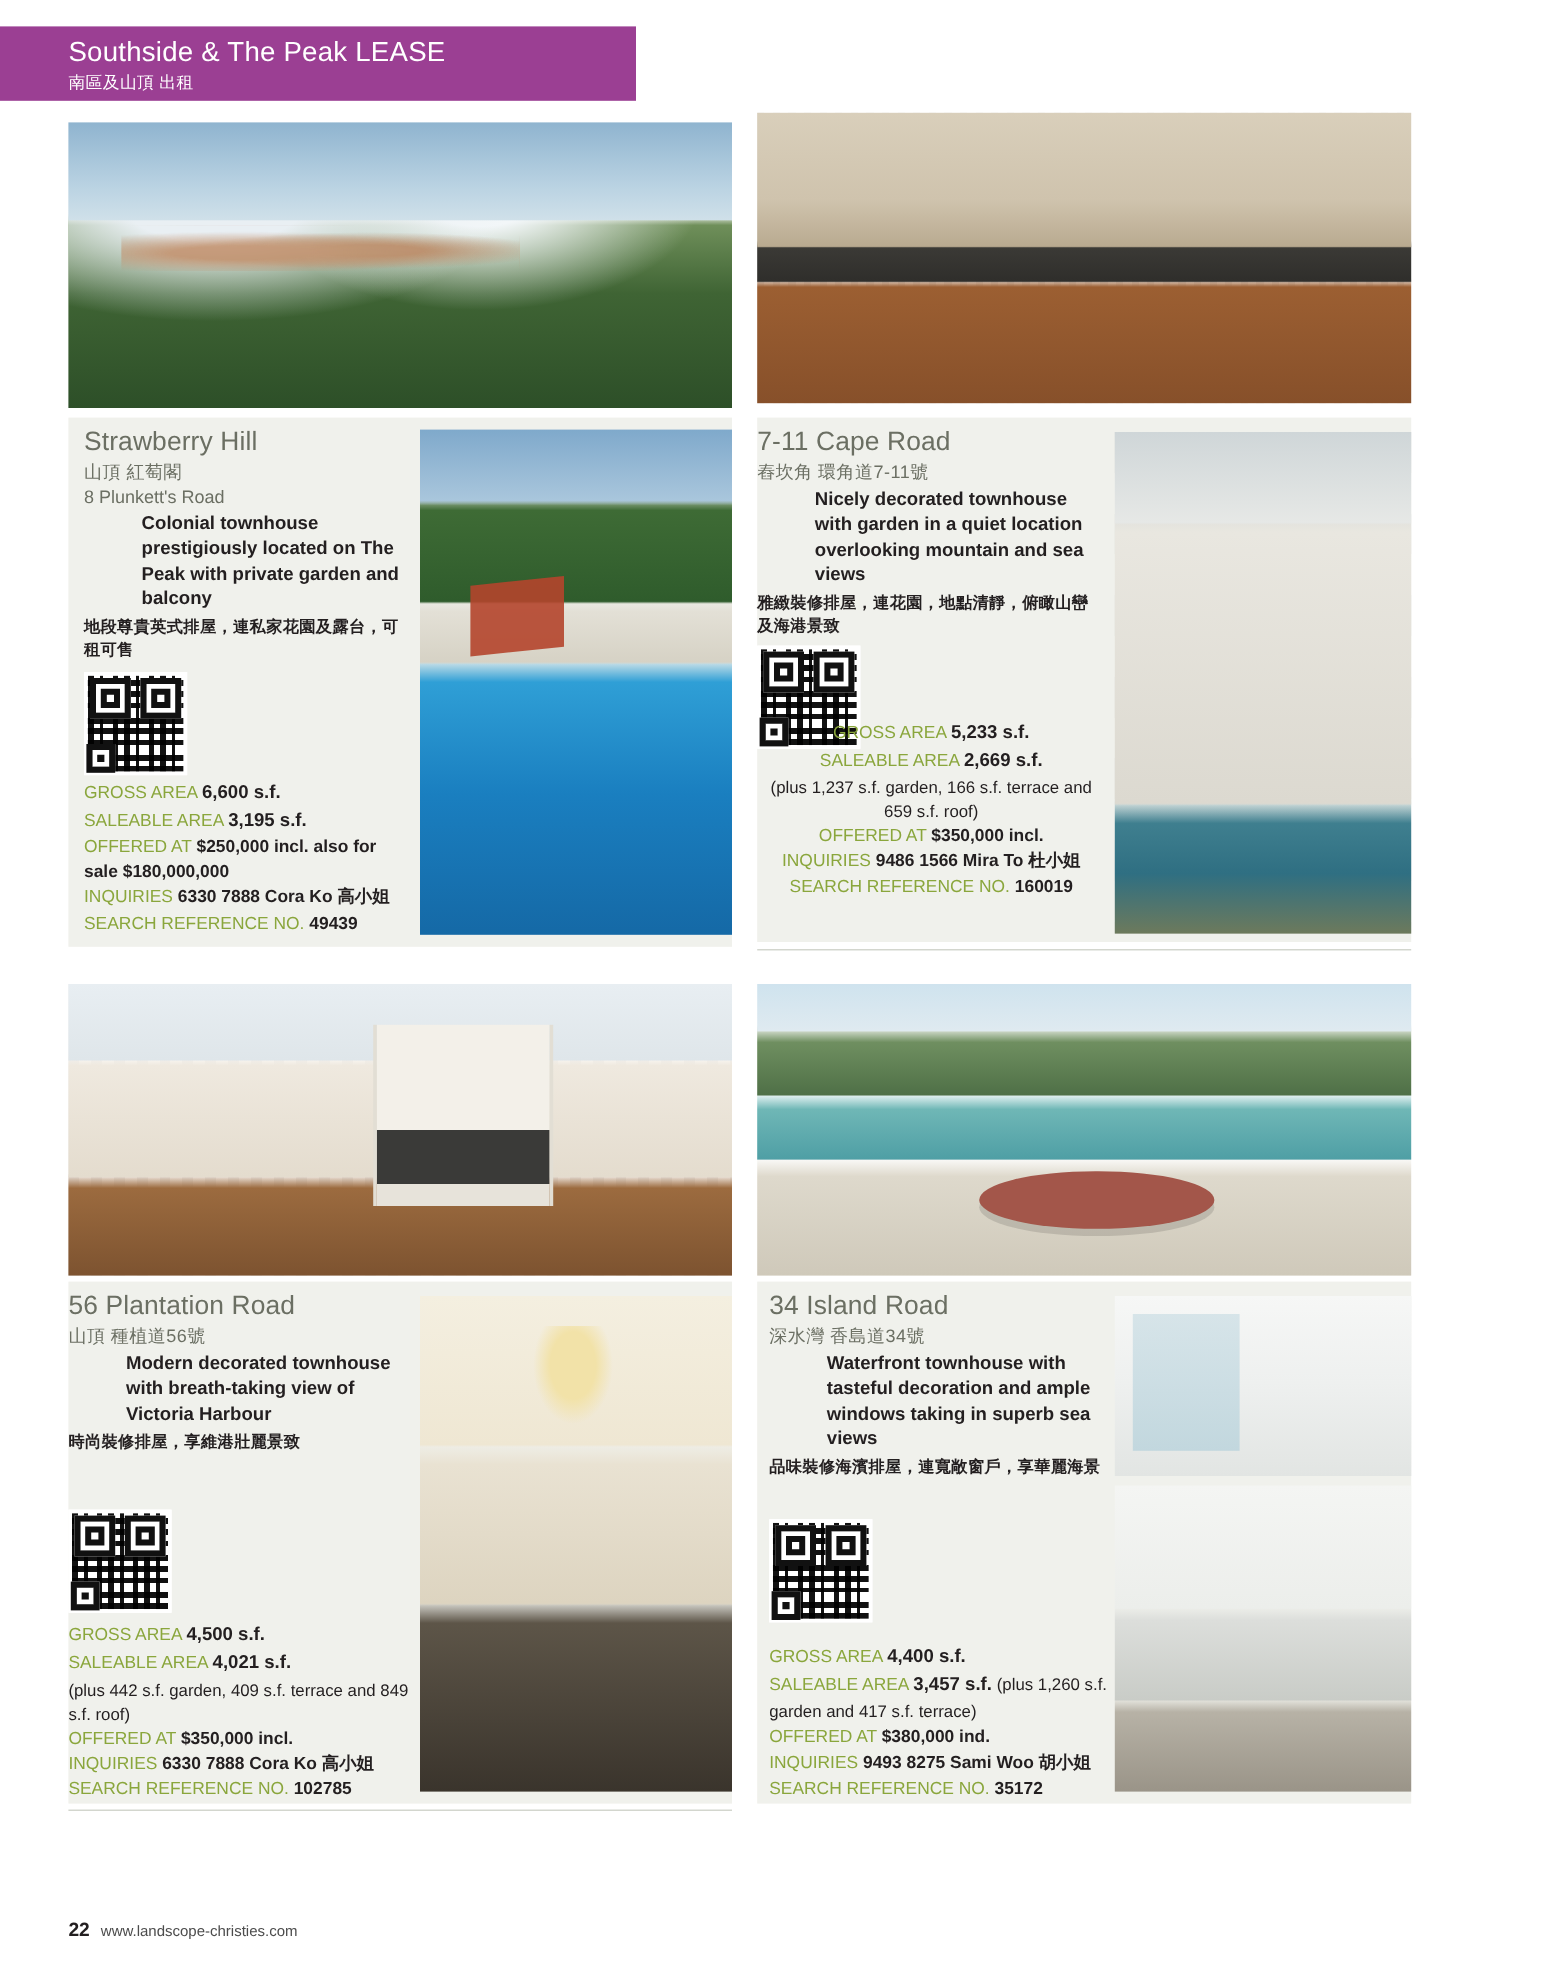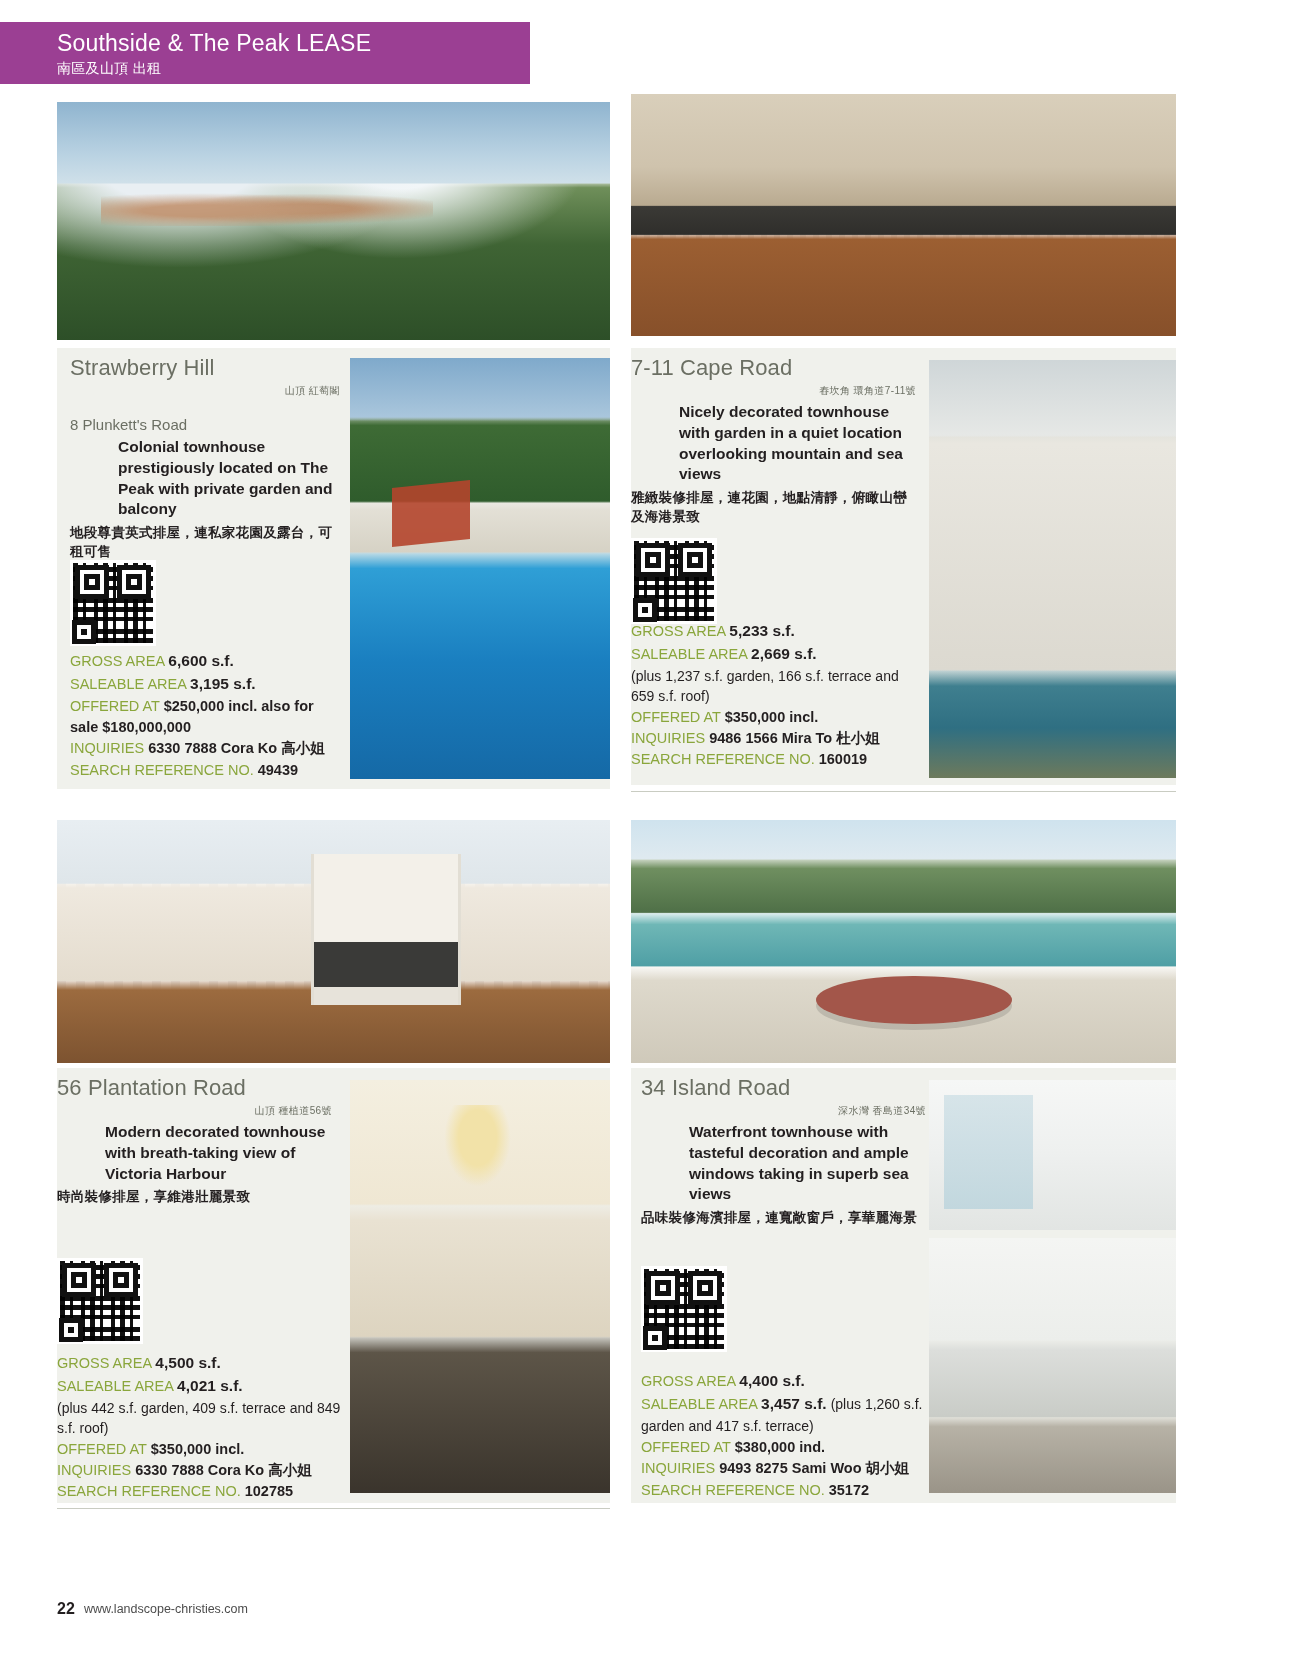--- a/index.html
+++ b/index.html
@@ -47,30 +47,29 @@
     position: absolute;
     background: #f0f1ec;
   }
   .title-en {
     font-size: 22px;
     color: #6b6f63;
     letter-spacing: .1px;
     line-height: 1.15;
   }
   .title-zh {
-    font-size: 10px;
+    font-size: 15px;
     color: #6b6f63;
     margin-top: 4px;
     letter-spacing: .4px;
-    text-align: right;
   }
   .addr {
     font-size: 15px;
     color: #6b6f63;
-    margin-top: 18px;
+    margin-top: 3px;
   }
   .desc-en {
     font-size: 15.5px;
     font-weight: bold;
     color: #231f20;
     line-height: 1.33;
     margin-top: 4px;
     padding-left: 48px;
   }
   .desc-zh {
@@ -293,21 +292,21 @@
   <div class="title-zh">舂坎角 環角道7-11號</div>
   <div class="desc-en">Nicely decorated townhouse with garden in a quiet location overlooking mountain and sea views</div>
   <div class="desc-zh">雅緻裝修排屋，連花園，地點清靜，俯瞰山巒及海港景致</div>
 </div>
 
 <div class="qr-wrap" style="left:631px; top:538px; width:86px; height:86px;">
   <div class="qrcode" style="position:absolute; inset:0;"></div>
   <div class="qr-bl"></div>
 </div>
 
-<div class="facts" style="left:631px; top:620px; width:290px;">
+<div class="facts" style="left:631px; top:600px; width:290px;text-align:center;">
   <span class="line"><span class="lbl">GROSS AREA</span>
     <span class="val">5,233 s.f.</span></span>
   <span class="line"><span class="lbl">SALEABLE AREA</span>
     <span class="val">2,669 s.f.</span></span>
   <span class="line plain">(plus 1,237 s.f. garden, 166 s.f. terrace and 659 s.f. roof)</span>
   <span class="line"><span class="lbl">OFFERED AT</span>
     <span class="val-sm">$350,000 incl.</span></span>
   <span class="line"><span class="lbl">INQUIRIES</span>
     <span class="val-sm">9486 1566 Mira To  杜小姐</span></span>
   <span class="line"><span class="lbl">SEARCH REFERENCE NO.</span>

